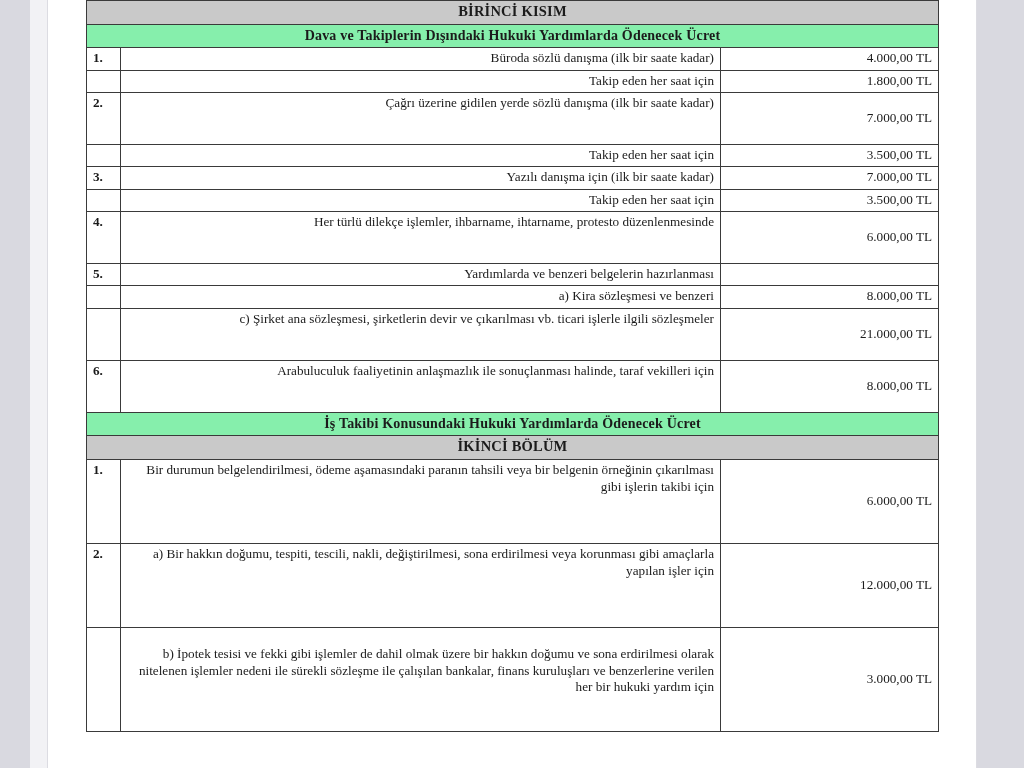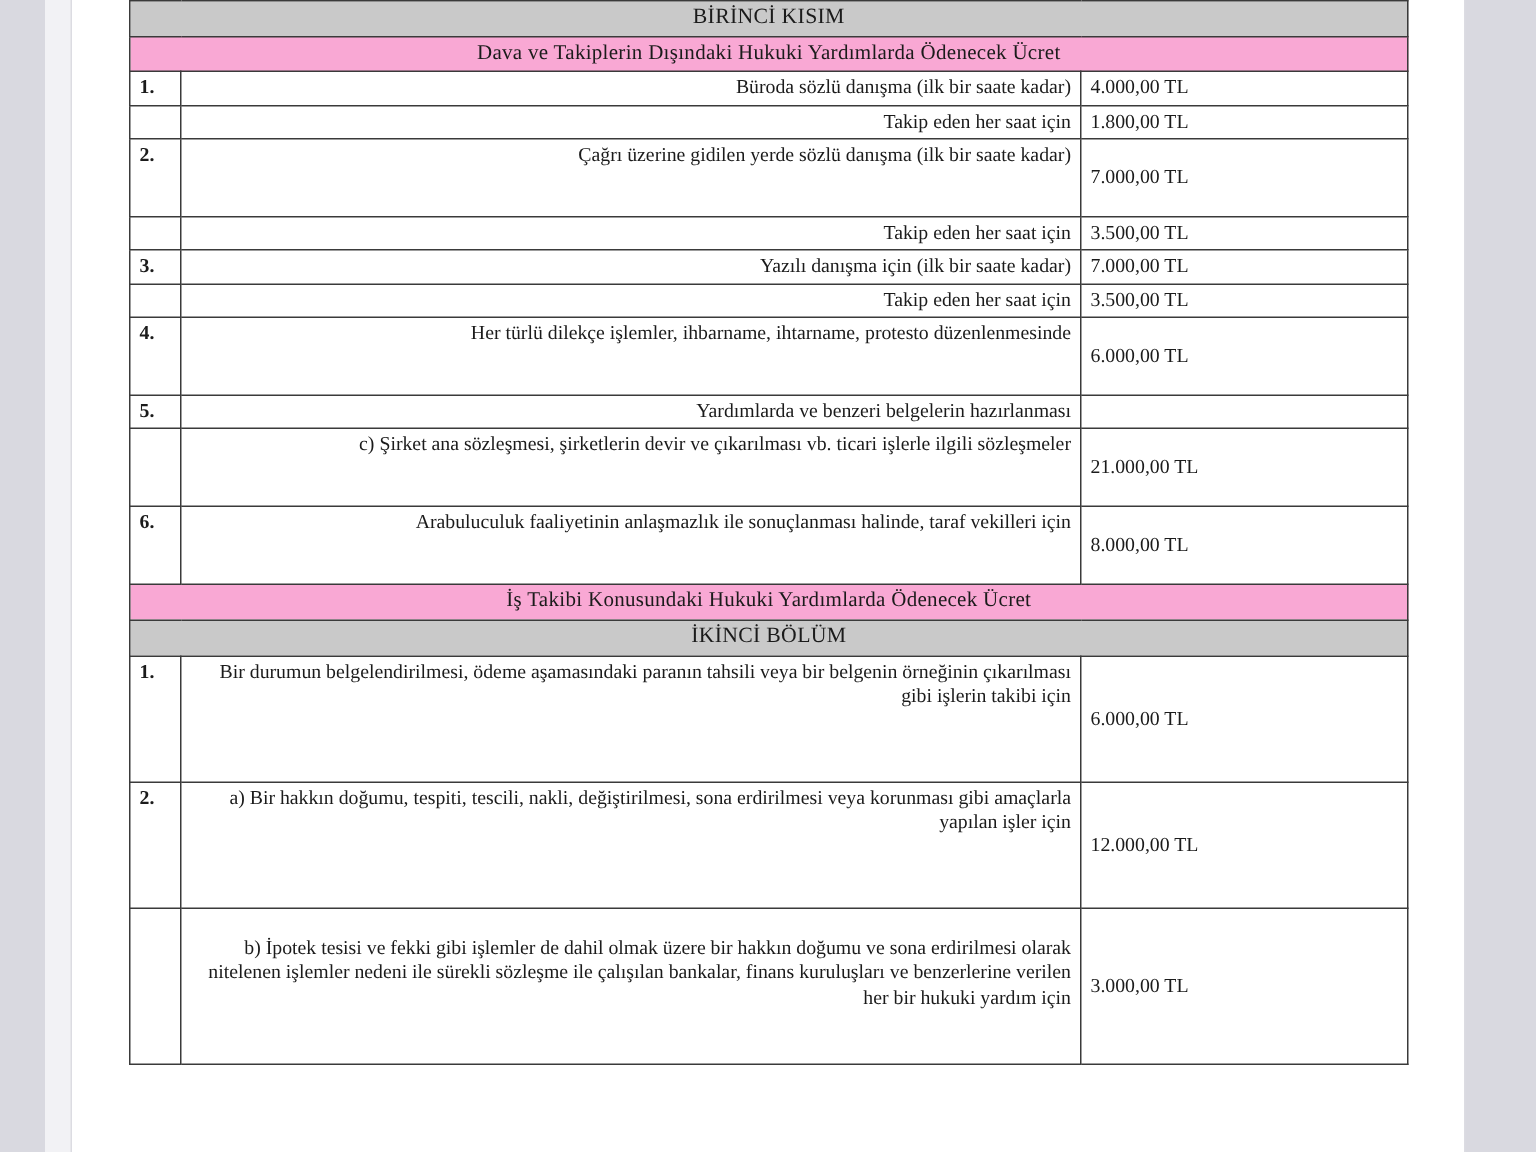--- a/index.html
+++ b/index.html
@@ -69,33 +69,34 @@
   td.num {
     text-align: left;
     font-weight: bold;
     padding-left: 6px;
     white-space: nowrap;
   }
   td.desc {
     text-align: right;
   }
   td.fee {
+    text-align: right;
     white-space: nowrap;
     padding-right: 8px;
     vertical-align: bottom;
   }
   td.fee.mid { vertical-align: middle; }
   tr.hdr td {
     background: #c9c9c9;
     text-align: center;
-    font-weight: normal;
+    font-weight: bold;
     letter-spacing: 0.2px;
   }
   tr.hdr.sub td {
-    background: #f9a8d4;
+    background: #86efac;
     font-size: 14px;
     margin-top: 11px;
   }
   tr.hdr.title td {
     font-size: 14.5px;
   }
   .tall1 td { height: 46px; }
   .tall2 td { height: 46px; }
   .tall3 td { height: 78px; }
 </style>
@@ -156,20 +157,25 @@
       <tr class="tall2">
         <td class="num">4.</td>
         <td class="desc">Her türlü dilekçe işlemler, ihbarname, ihtarname, protesto düzenlenmesinde</td>
         <td class="fee mid">6.000,00 TL</td>
       </tr>
       <tr>
         <td class="num">5.</td>
         <td class="desc">Yardımlarda ve benzeri belgelerin hazırlanması</td>
         <td class="fee"></td>
       </tr>
+      <tr>
+        <td class="num"></td>
+        <td class="desc">a) Kira sözleşmesi ve benzeri</td>
+        <td class="fee">8.000,00 TL</td>
+      </tr>
       <tr class="tall2">
         <td class="num"></td>
         <td class="desc">c) Şirket ana sözleşmesi, şirketlerin devir ve çıkarılması vb. ticari işlerle ilgili sözleşmeler</td>
         <td class="fee mid">21.000,00 TL</td>
       </tr>
       <tr class="tall2">
         <td class="num">6.</td>
         <td class="desc">Arabuluculuk faaliyetinin anlaşmazlık ile sonuçlanması halinde, taraf vekilleri için</td>
         <td class="fee mid">8.000,00 TL</td>
       </tr>

